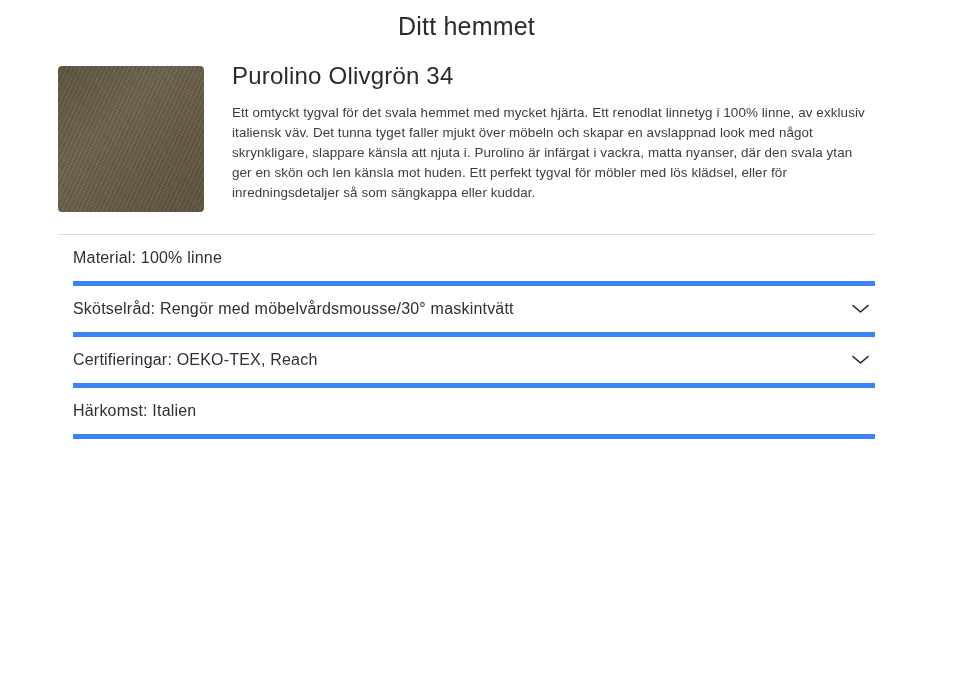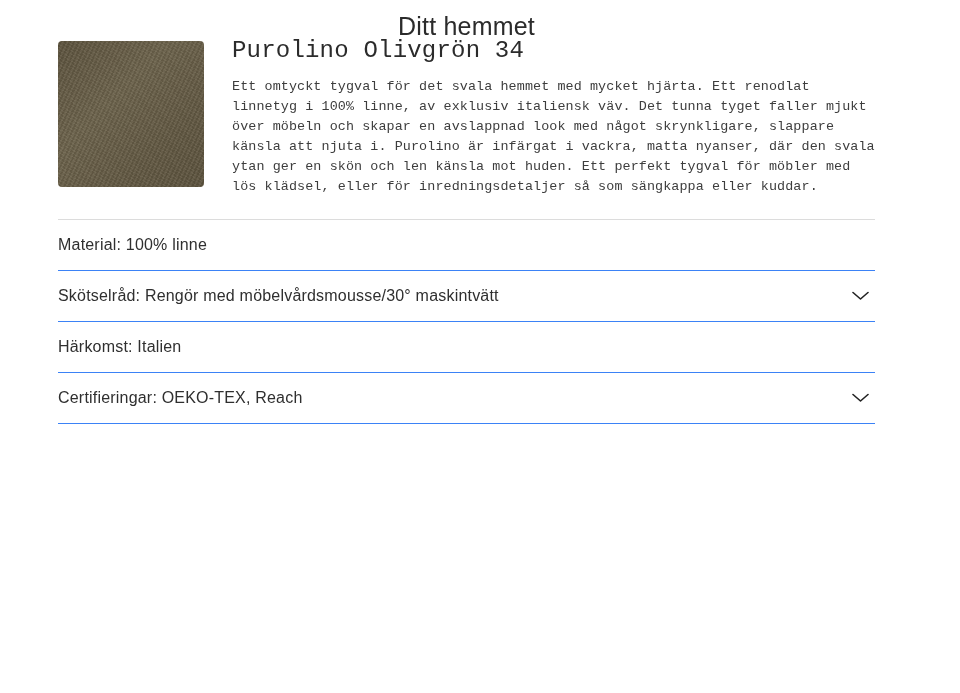--- a/index.html
+++ b/index.html
@@ -19,22 +19,22 @@
   .page-title {
     margin-top: 12px;
     text-align: center;
     font-size: 25px;
     font-weight: 500;
     letter-spacing: 0.2px;
     color: #2b2b2b;
   }
   .top-section {
     display: flex;
+    margin-top: 25px;
     gap: 28px;
-    font-family: Liberation Mono, monospace;
   }
   .swatch {
     flex: 0 0 146px;
     width: 146px;
     height: 146px;
     border-radius: 4px;
     background-color: #6a6049;
     background-image:
       repeating-linear-gradient(115deg, rgba(255,255,255,0.045) 0 2px, rgba(0,0,0,0.05) 2px 4px),
       repeating-linear-gradient(28deg, rgba(255,255,255,0.03) 0 1px, rgba(0,0,0,0.045) 1px 3px),
@@ -57,22 +57,23 @@
   }
   .attribute-list {
     margin-top: 22px;
     border-top: 1px solid #dcdcdc;
   }
   .attribute-row {
     height: 51px;
     display: flex;
     align-items: center;
     justify-content: space-between;
-    border-bottom: 1px solid #3b82f6;
+    border-bottom: 5px solid #3b82f6;
     background: #ffffff;
+    margin-left: 15px;
   }
   .attribute-row.expandable { cursor: pointer; }
   .attribute-text {
     font-size: 16px;
     font-weight: 400;
     color: #2f2f2f;
     letter-spacing: 0.2px;
   }
   .chevron {
     display: inline-flex;
@@ -113,32 +114,32 @@
 
     <div class="attribute-row expandable">
       <span class="attribute-text"><span>Skötselråd:</span> <span>Rengör med möbelvårdsmousse/30° maskintvätt</span></span>
       <span class="chevron">
           <svg width="17" height="10" viewBox="0 0 17 10">
             <polyline points="1,1.5 8.5,8 16,1.5" fill="none" stroke="#222222" stroke-width="1.6" stroke-linecap="round" stroke-linejoin="round"></polyline>
           </svg>
         </span>
     </div>
 
-    <div class="attribute-row">
-      <span class="attribute-text"><span>Härkomst:</span> <span>Italien</span></span>
-      <span class="chevron" style="visibility: hidden;">
+    <div class="attribute-row expandable">
+      <span class="attribute-text"><span>Certifieringar:</span> <span>OEKO-TEX, Reach</span></span>
+      <span class="chevron">
           <svg width="17" height="10" viewBox="0 0 17 10">
             <polyline points="1,1.5 8.5,8 16,1.5" fill="none" stroke="#222222" stroke-width="1.6" stroke-linecap="round" stroke-linejoin="round"></polyline>
           </svg>
         </span>
     </div>
 
-    <div class="attribute-row expandable">
-      <span class="attribute-text"><span>Certifieringar:</span> <span>OEKO-TEX, Reach</span></span>
-      <span class="chevron">
+    <div class="attribute-row">
+      <span class="attribute-text"><span>Härkomst:</span> <span>Italien</span></span>
+      <span class="chevron" style="visibility: hidden;">
           <svg width="17" height="10" viewBox="0 0 17 10">
             <polyline points="1,1.5 8.5,8 16,1.5" fill="none" stroke="#222222" stroke-width="1.6" stroke-linecap="round" stroke-linejoin="round"></polyline>
           </svg>
         </span>
     </div>
 
   </div>
 </div>
 
 </body></html>

